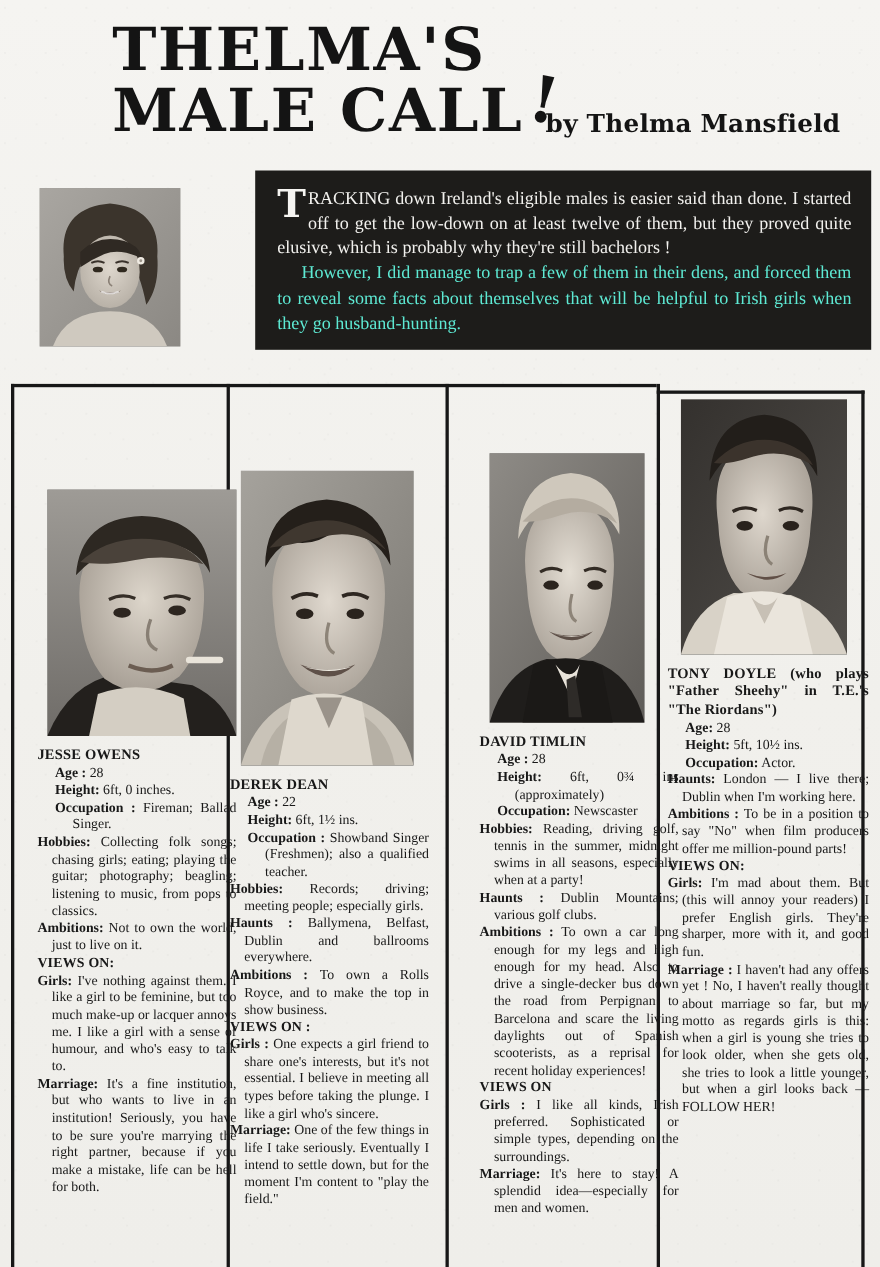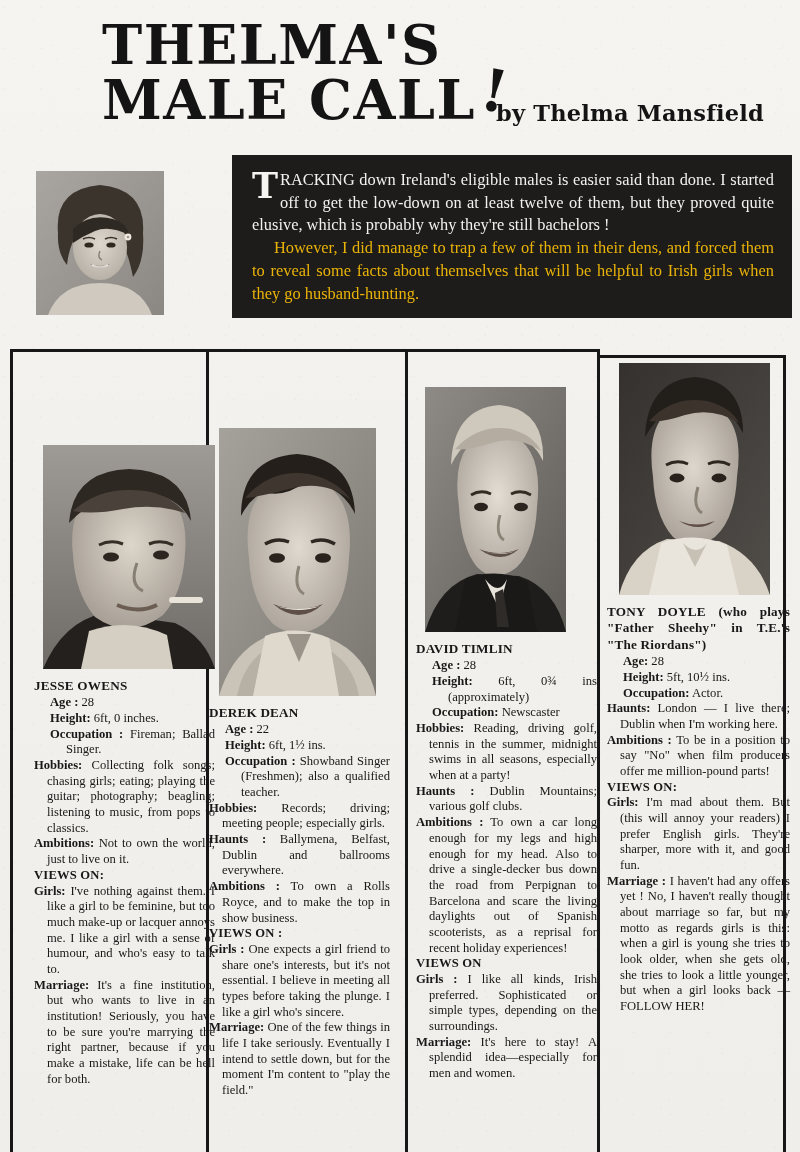--- a/index.html
+++ b/index.html
@@ -106,21 +106,21 @@
   .intro-text .dropcap {
     float: left;
     font-family: "DejaVu Serif", serif;
     font-weight: 700;
     font-size: 35px;
     line-height: 30px;
     padding: 2px 2px 0 0;
     color: #f5f4f1;
   }
   .intro-para2 {
-    color: #eab308;
+    color: #5eead4;
     font-family: "Liberation Serif", serif;
     font-size: 16.4px;
     line-height: 1.385;
     text-align: justify;
     text-align-last: left;
     margin: 0;
     text-indent: 22px;
   }
 
   
@@ -139,21 +139,21 @@
   .rule-h { height: 3px; }
 
   .col {
     position: absolute;
     top: 0;
     bottom: 0;
     box-sizing: border-box;
   }
   .col-1 { left: 24px;   width: 184px; margin-top: 48px; }
   .col-2 { left: 199px; width: 184px; }
-  .col-3 { left: 406px; width: 184px; }
+  .col-3 { left: 426px; width: 184px; margin-top: 25px; }
   .col-4 { left: 597px; width: 186px; }
 
   .portrait {
     background: #7d7b77;
     overflow: hidden;
     position: relative;
   }
   .p1 { margin: 48px 0 0 9px; width: 172px; height: 224px; }
   .p2 { margin: 79px 0 0 10px; width: 157px; height: 268px; }
   .p3 { margin: 38px 0 0 9px; width: 141px; height: 245px; }

